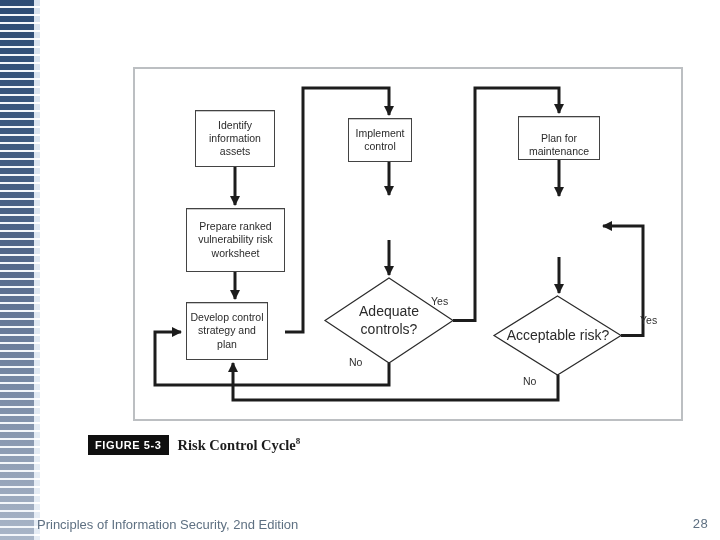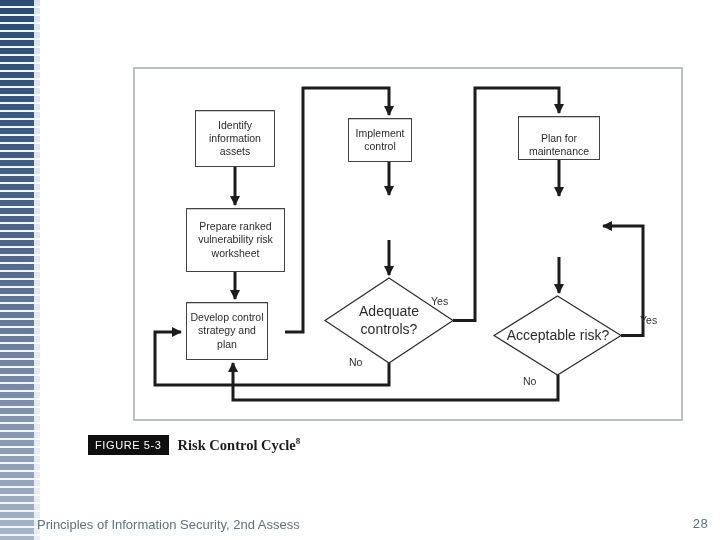--- a/index.html
+++ b/index.html
@@ -40,21 +40,21 @@
   #d-acceptable-label{left:368px;top:243px;width:110px;height:47px;}
 
   .edge-label{position:absolute;font-size:10.5px;color:#2f2f2f;}
   #el-adequate-yes  {left:296px;top:226px;}
   #el-adequate-no   {left:214px;top:287px;}
   #el-acceptable-yes{left:505px;top:245px;}
   #el-acceptable-no {left:388px;top:306px;}
 
   
   .caption{position:absolute;left:88px;top:435px;display:flex;align-items:center;gap:9px;}
-  .caption-tag{background:#101010;color:#ffffff;font-weight:normal;font-size:11px;
+  .caption-tag{background:#101010;color:#ffffff;font-weight:bold;font-size:11px;
     letter-spacing:0.6px;padding:4px 7px;}
   .caption-title{font-family:"Liberation Serif",serif;font-size:14.5px;color:#1c1c1c;font-weight:bold;}
   .caption-title sup{font-size:9px;}
 
   
   .footer-title{position:absolute;left:37px;top:517px;font-size:13px;color:#5e7082;}
   .page-number{position:absolute;right:12px;top:517px;font-size:13px;color:#5e7082;font-family:Liberation Mono, monospace;}
 </style>
 </head>
 <body>
@@ -118,14 +118,14 @@
   <span class="edge-label" id="el-adequate-no">No</span>
   <span class="edge-label" id="el-acceptable-yes">Yes</span>
   <span class="edge-label" id="el-acceptable-no">No</span>
 </div>
 
 <div class="caption">
   <span class="caption-tag">FIGURE 5-3</span>
   <span class="caption-title"><span>Risk Control Cycle</span><sup>8</sup></span>
 </div>
 
-<span class="footer-title">Principles of Information Security, 2nd Assess</span>
+<span class="footer-title">Principles of Information Security, 2nd Edition</span>
 <span class="page-number">28</span>
 
 </body></html>

